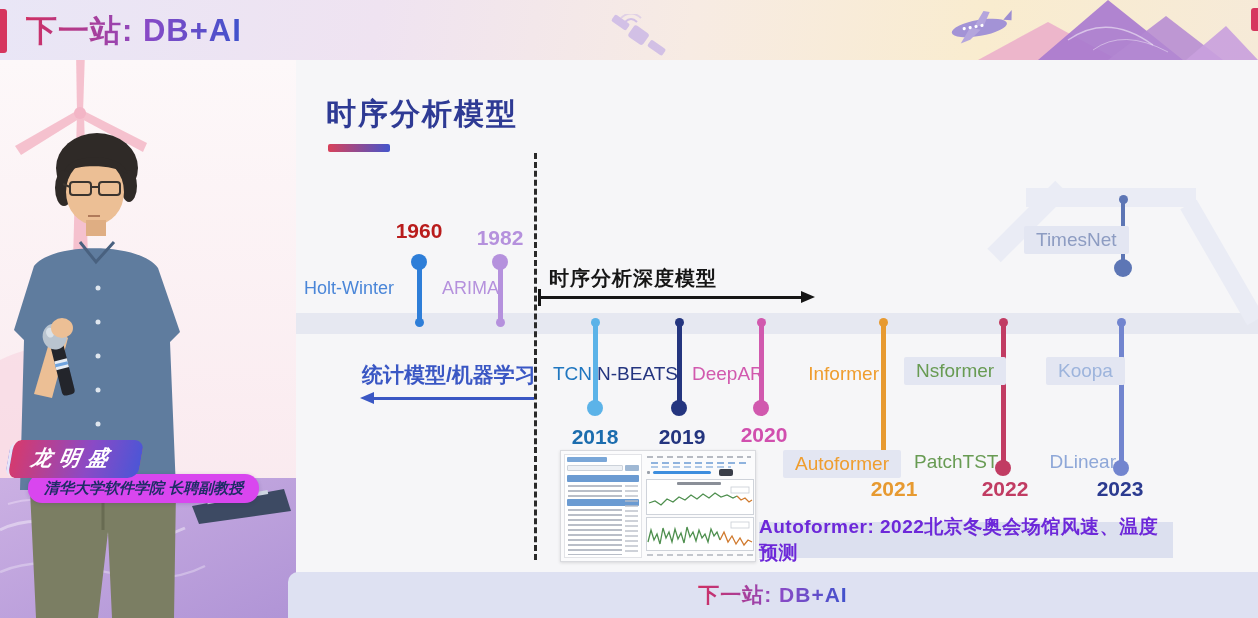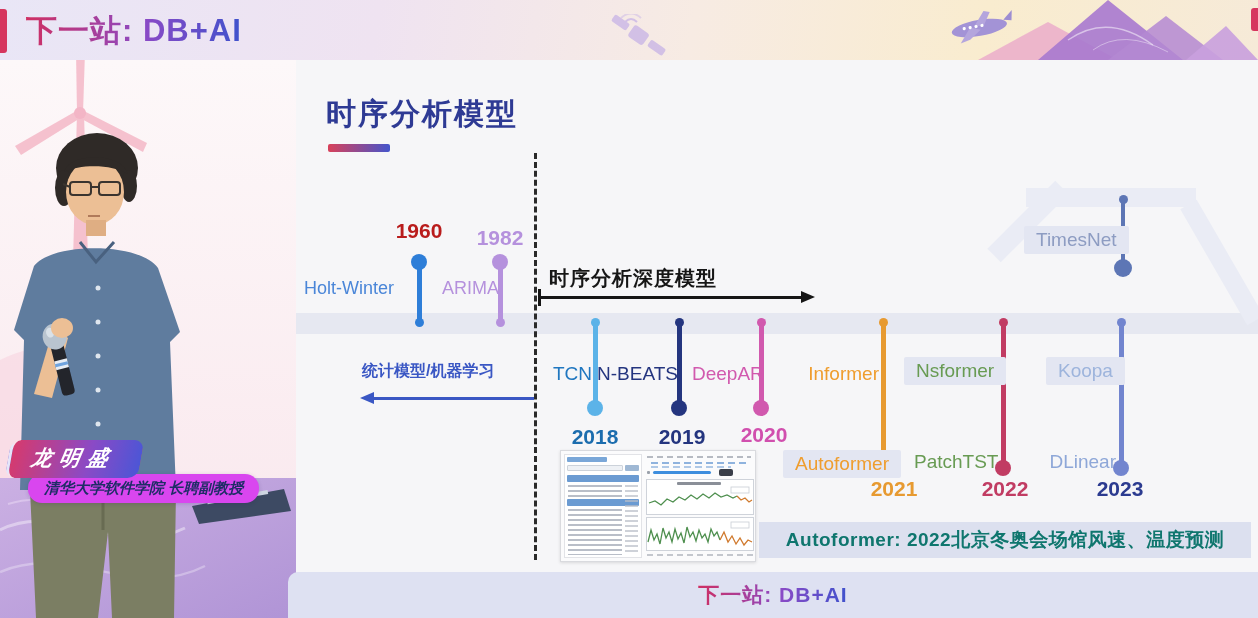--- a/index.html
+++ b/index.html
@@ -31,21 +31,21 @@
   
   #slide { position:absolute; left:296px; top:60px; width:962px; height:512px; background:#f6f6f8; }
   #slide-title { position:absolute; left:30px; top:34px; font-size:30px; font-weight:800; color:#2e3a94; letter-spacing:2px; }
   #title-underline { position:absolute; left:32px; top:84px; width:62px; height:8px; border-radius:2px;
     background:linear-gradient(90deg,#d8415a,#4455cc); }
   .band { position:absolute; background:#e6e8f1; }
   .band.deco { background:#eaecf5; }
   #dashed-divider { position:absolute; left:238px; top:93px; height:407px; border-left:3px dashed #2a2a2a; }
 
   .axis-label-deep { position:absolute; left:253px; top:205px; font-size:20px; font-weight:800; color:#161616; letter-spacing:1px; }
-  .axis-label-stat { position:absolute; left:66px; top:301px; font-size:16px; font-weight:800; color:#3a57c4; }
+  .axis-label-stat { position:absolute; left:66px; top:301px; font-size:21px; font-weight:800; color:#3a57c4; }
   .arrow-line { position:absolute; height:3px; }
   .arrow-head { position:absolute; width:0; height:0; }
 
   .stem { position:absolute; width:5px; border-radius:3px; }
   .dot { position:absolute; border-radius:50%; }
   .dot.sm { width:9px; height:9px; }
   .dot.lg { width:16px; height:16px; }
   .dot.xl { width:18px; height:18px; }
   .mlabel { position:absolute; font-size:19px; white-space:nowrap; }
   .mlabel.boxed { background:#e3e6f2; padding:3px 12px; border-radius:2px; }
@@ -55,22 +55,22 @@
   #shot { position:absolute; left:264px; top:390px; width:196px; height:112px; background:#fbfbfc;
     border:1px solid #d9dade; box-shadow:0 1px 3px rgba(0,0,0,.12); }
   #shot-left { position:absolute; left:3px; top:3px; width:78px; height:104px; background:#fff; border:1px solid #e2e3e7; }
   .shot-bar { position:absolute; border-radius:1px; }
   .shot-rows { position:absolute; background:repeating-linear-gradient(to bottom,#b9bec8 0 2px,transparent 2px 5px); }
   .shot-dashes { position:absolute; height:2px; background:repeating-linear-gradient(90deg,#b6bac2 0 6px,transparent 6px 10px); }
   .shot-dashes.blue { background:repeating-linear-gradient(90deg,#8fb3de 0 7px,transparent 7px 11px); }
   .chartbox { position:absolute; background:#fff; border:1px solid #cfd3da; }
 
   
-  #banner { position:absolute; left:463px; top:462px; width:492px; height:36px; background:#dce0ef;
-    display:flex; align-items:center; justify-content:center; font-size:19px; font-weight:800; color:#0f766e; letter-spacing:.5px; }
+  #banner { position:absolute; left:463px; top:462px; width:414px; height:36px; background:#dce0ef;
+    display:flex; align-items:center; justify-content:center; font-size:19px; font-weight:800; color:#6d28d9; letter-spacing:.5px; }
   #footer { position:absolute; left:288px; top:572px; width:970px; height:46px; background:#dee1f2; border-radius:10px 0 0 0;
     display:flex; align-items:center; justify-content:center; }
   #footer-title { font-size:21px; }
 </style>
 </head>
 <body>
 
 <div id="frame">
 
   <div id="topbar">

